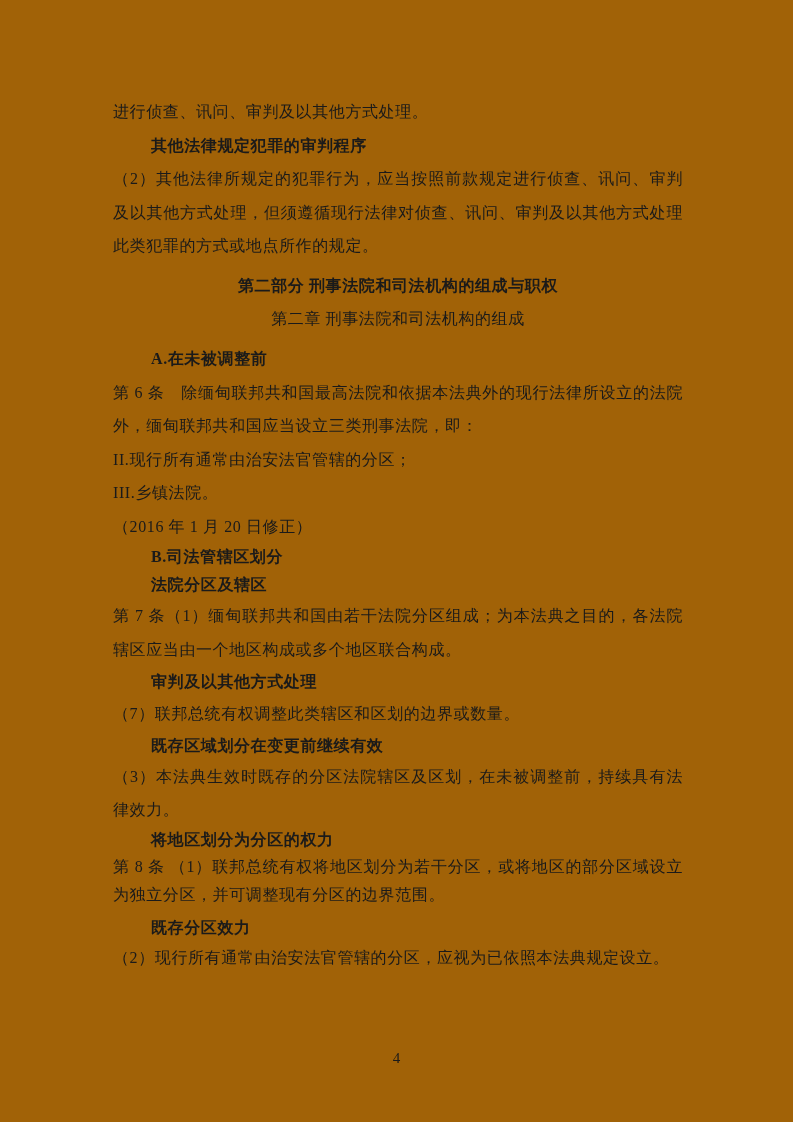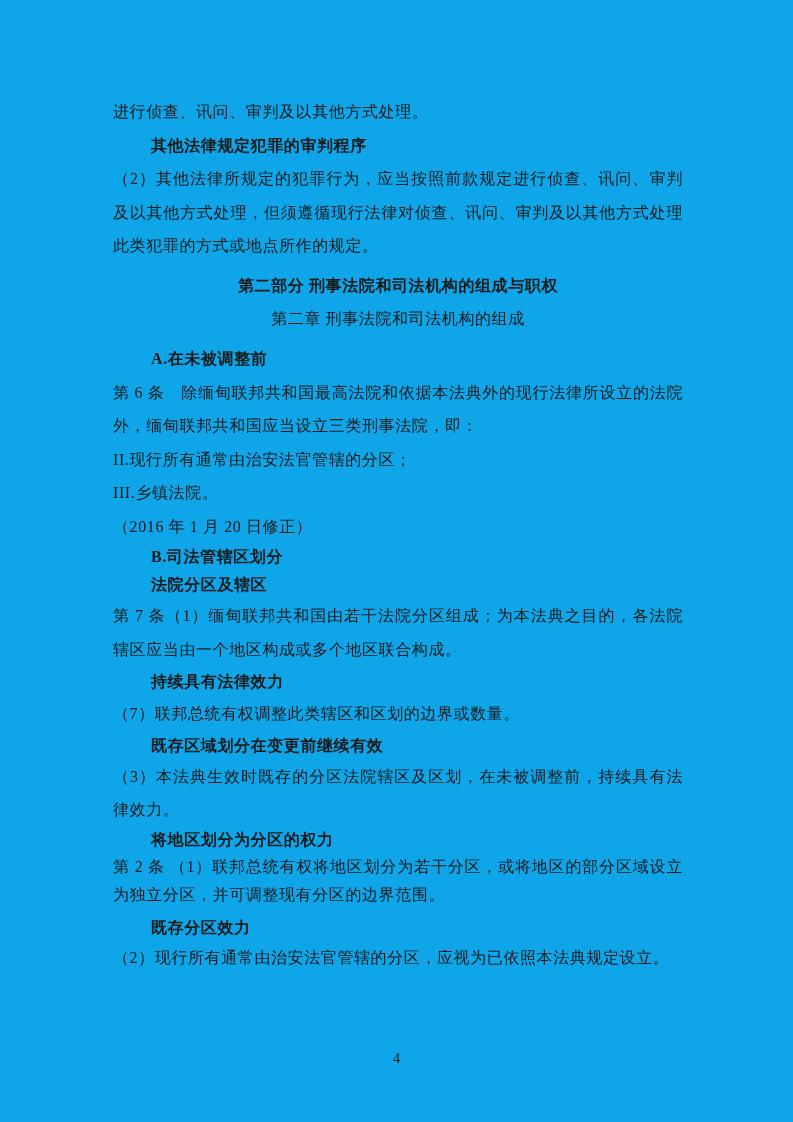--- a/index.html
+++ b/index.html
@@ -4,21 +4,21 @@
 <style>
   html, body {
     margin: 0;
     padding: 0;
     background: #ffffff;
   }
   .page {
     position: relative;
     width: 793px;
     height: 1122px;
-    background: #0ea5e9;
+    background: #a16207;
     overflow: hidden;
     font-family: "Liberation Serif", "DejaVu Serif", serif;
     color: #1a1a1a;
   }
   .content {
     position: absolute;
     left: 113px;
     top: 95px;
     width: 570px;
   }
@@ -82,23 +82,23 @@
     <p class="part-title">第二部分 刑事法院和司法机构的组成与职权</p>
     <p class="chapter-title">第二章 刑事法院和司法机构的组成</p>
     <p class="bold-h lh34 mt6">A.在未被调整前</p>
     <p class="just">第 6 条　除缅甸联邦共和国最高法院和依据本法典外的现行法律所设立的法院外，缅甸联邦共和国应当设立三类刑事法院，即：</p>
     <p>II.现行所有通常由治安法官管辖的分区；</p>
     <p>III.乡镇法院。</p>
     <p>（2016 年 1 月 20 日修正）</p>
     <p class="bold-h lh28">B.司法管辖区划分</p>
     <p class="bold-h lh28">法院分区及辖区</p>
     <p class="just">第 7 条（1）缅甸联邦共和国由若干法院分区组成；为本法典之目的，各法院辖区应当由一个地区构成或多个地区联合构成。</p>
-    <p class="bold-h lh31">持续具有法律效力</p>
+    <p class="bold-h lh31">审判及以其他方式处理</p>
     <p class="lh34">（7）联邦总统有权调整此类辖区和区划的边界或数量。</p>
     <p class="bold-h lh29">既存区域划分在变更前继续有效</p>
     <p class="just lh33">（3）本法典生效时既存的分区法院辖区及区划，在未被调整前，持续具有法律效力。</p>
     <p class="bold-h lh27">将地区划分为分区的权力</p>
-    <p class="just lh275">第 2 条 （1）联邦总统有权将地区划分为若干分区，或将地区的部分区域设立为独立分区，并可调整现有分区的边界范围。</p>
+    <p class="just lh275">第 8 条 （1）联邦总统有权将地区划分为若干分区，或将地区的部分区域设立为独立分区，并可调整现有分区的边界范围。</p>
     <p class="bold-h lh29 mt5">既存分区效力</p>
     <p class="lh31">（2）现行所有通常由治安法官管辖的分区，应视为已依照本法典规定设立。</p>
   </div>
   <div class="page-number">4</div>
 </div>
 
 </body></html>

